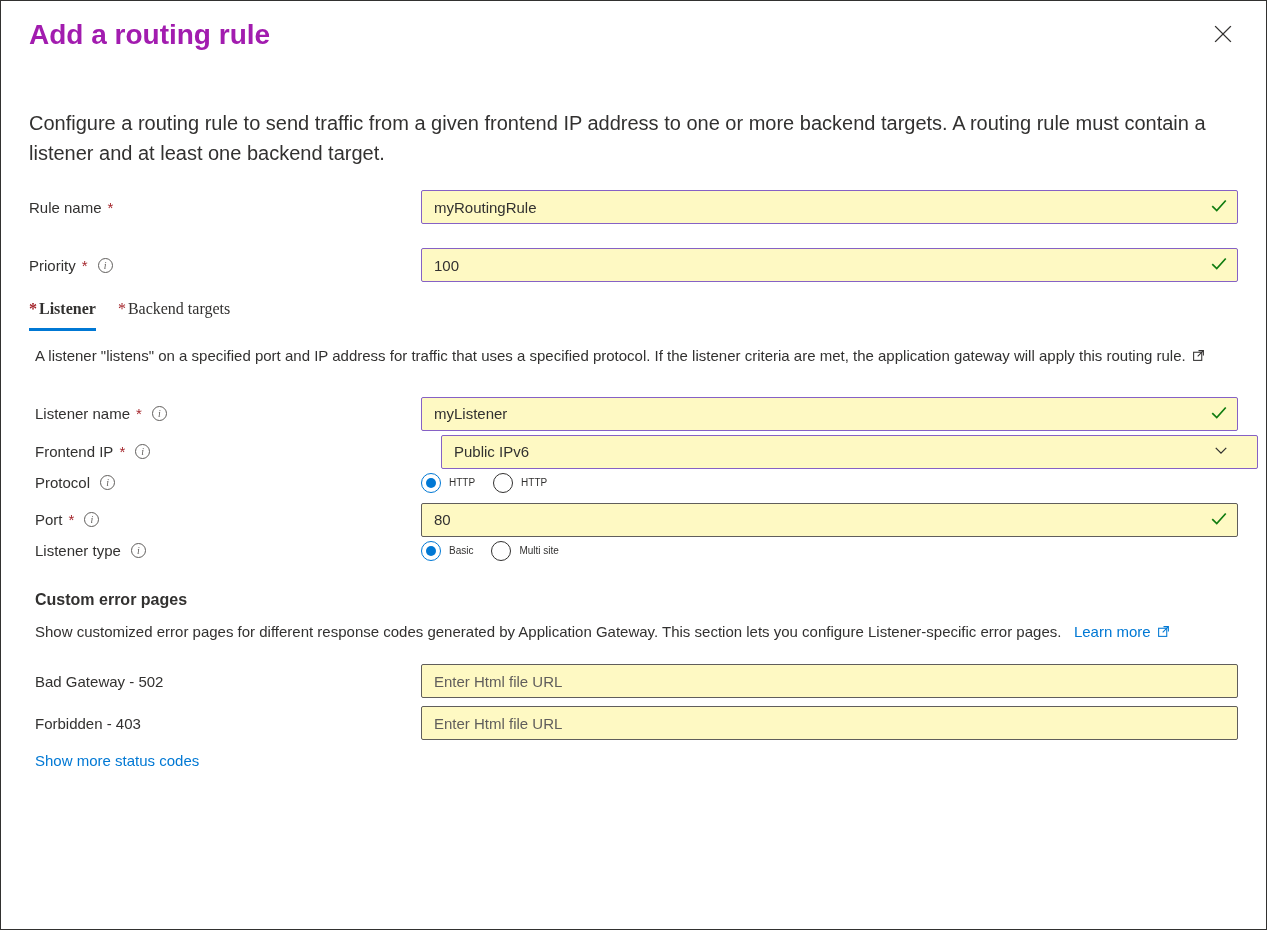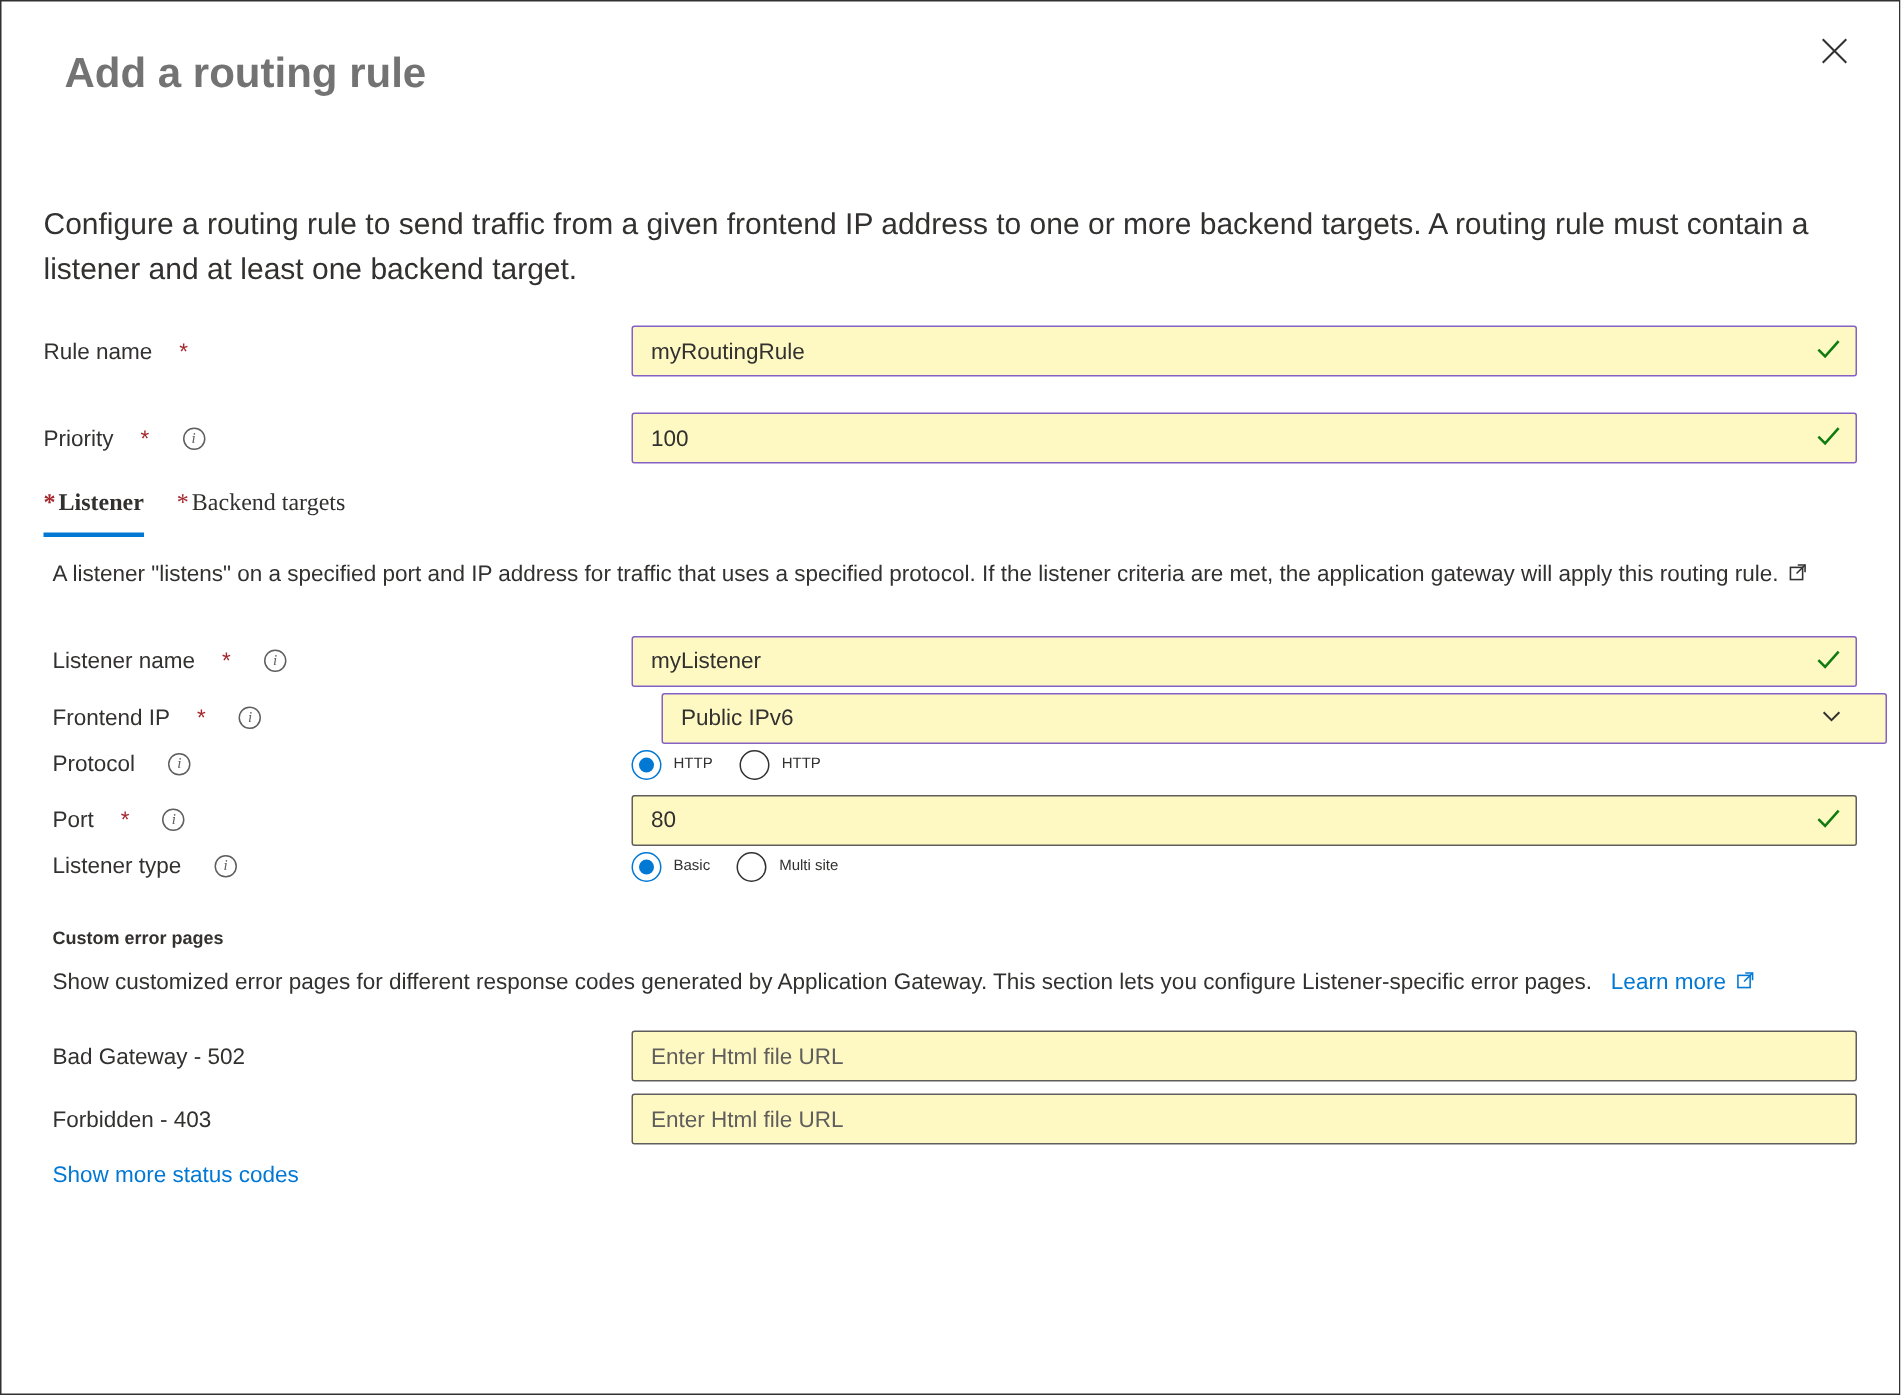--- a/index.html
+++ b/index.html
@@ -20,22 +20,22 @@
   }
   .header {
     display: flex;
     align-items: flex-start;
     justify-content: space-between;
     margin-bottom: 56px;
   }
   .title {
     font-size: 28px;
     font-weight: 600;
-    margin: 14px;
-    color: #737373;
+    margin: 0;
+    color: #a21caf;
   }
   .close-btn {
     background: none;
     border: none;
     padding: 6px;
     cursor: pointer;
     color: #323130;
   }
   .close-btn svg { width: 18px; height: 18px; }
   .description {
@@ -50,21 +50,21 @@
     align-items: center;
     margin-bottom: 8px;
   }
   .label-col {
     width: 392px;
     flex: 0 0 392px;
     font-size: 15px;
     color: #323130;
     display: flex;
     align-items: center;
-    gap: 16px;
+    gap: 4px;
   }
   .required {
     color: #a4262c;
     margin-left: 2px;
   }
   .info-icon {
     display: inline-flex;
     width: 15px;
     height: 15px;
     border: 1px solid #605e5c;
@@ -174,21 +174,21 @@
     border-color: #0078d4;
   }
   .radio-visual.checked::after {
     content: "";
     width: 10px;
     height: 10px;
     background: #0078d4;
     border-radius: 50%;
   }
   .section-heading {
-    font-size: 12px;
+    font-size: 16px;
     font-weight: 600;
     margin: 30px 0 12px 6px;
   }
   .section-desc {
     font-size: 15px;
     line-height: 1.5;
     margin: 0 0 20px 6px;
     max-width: 1180px;
   }
   .link {

